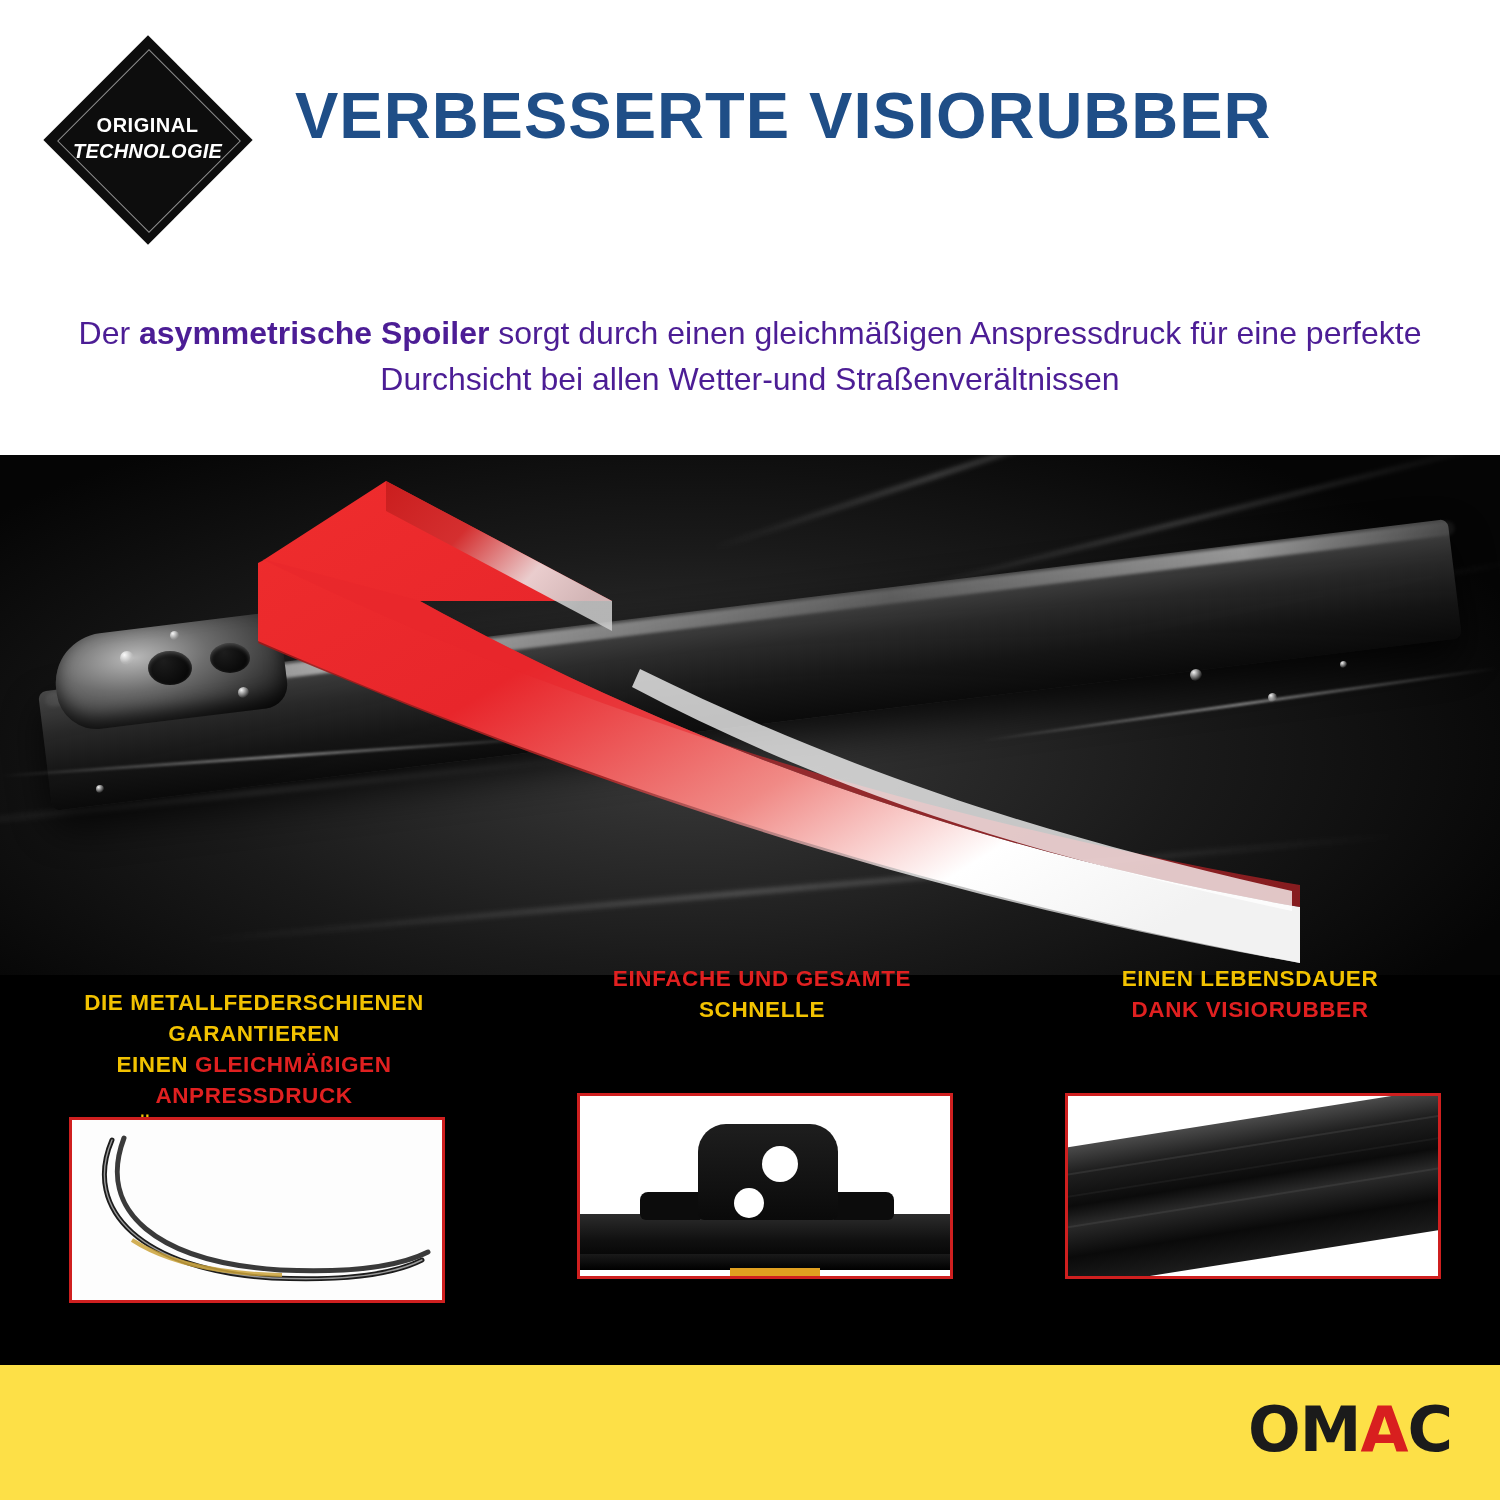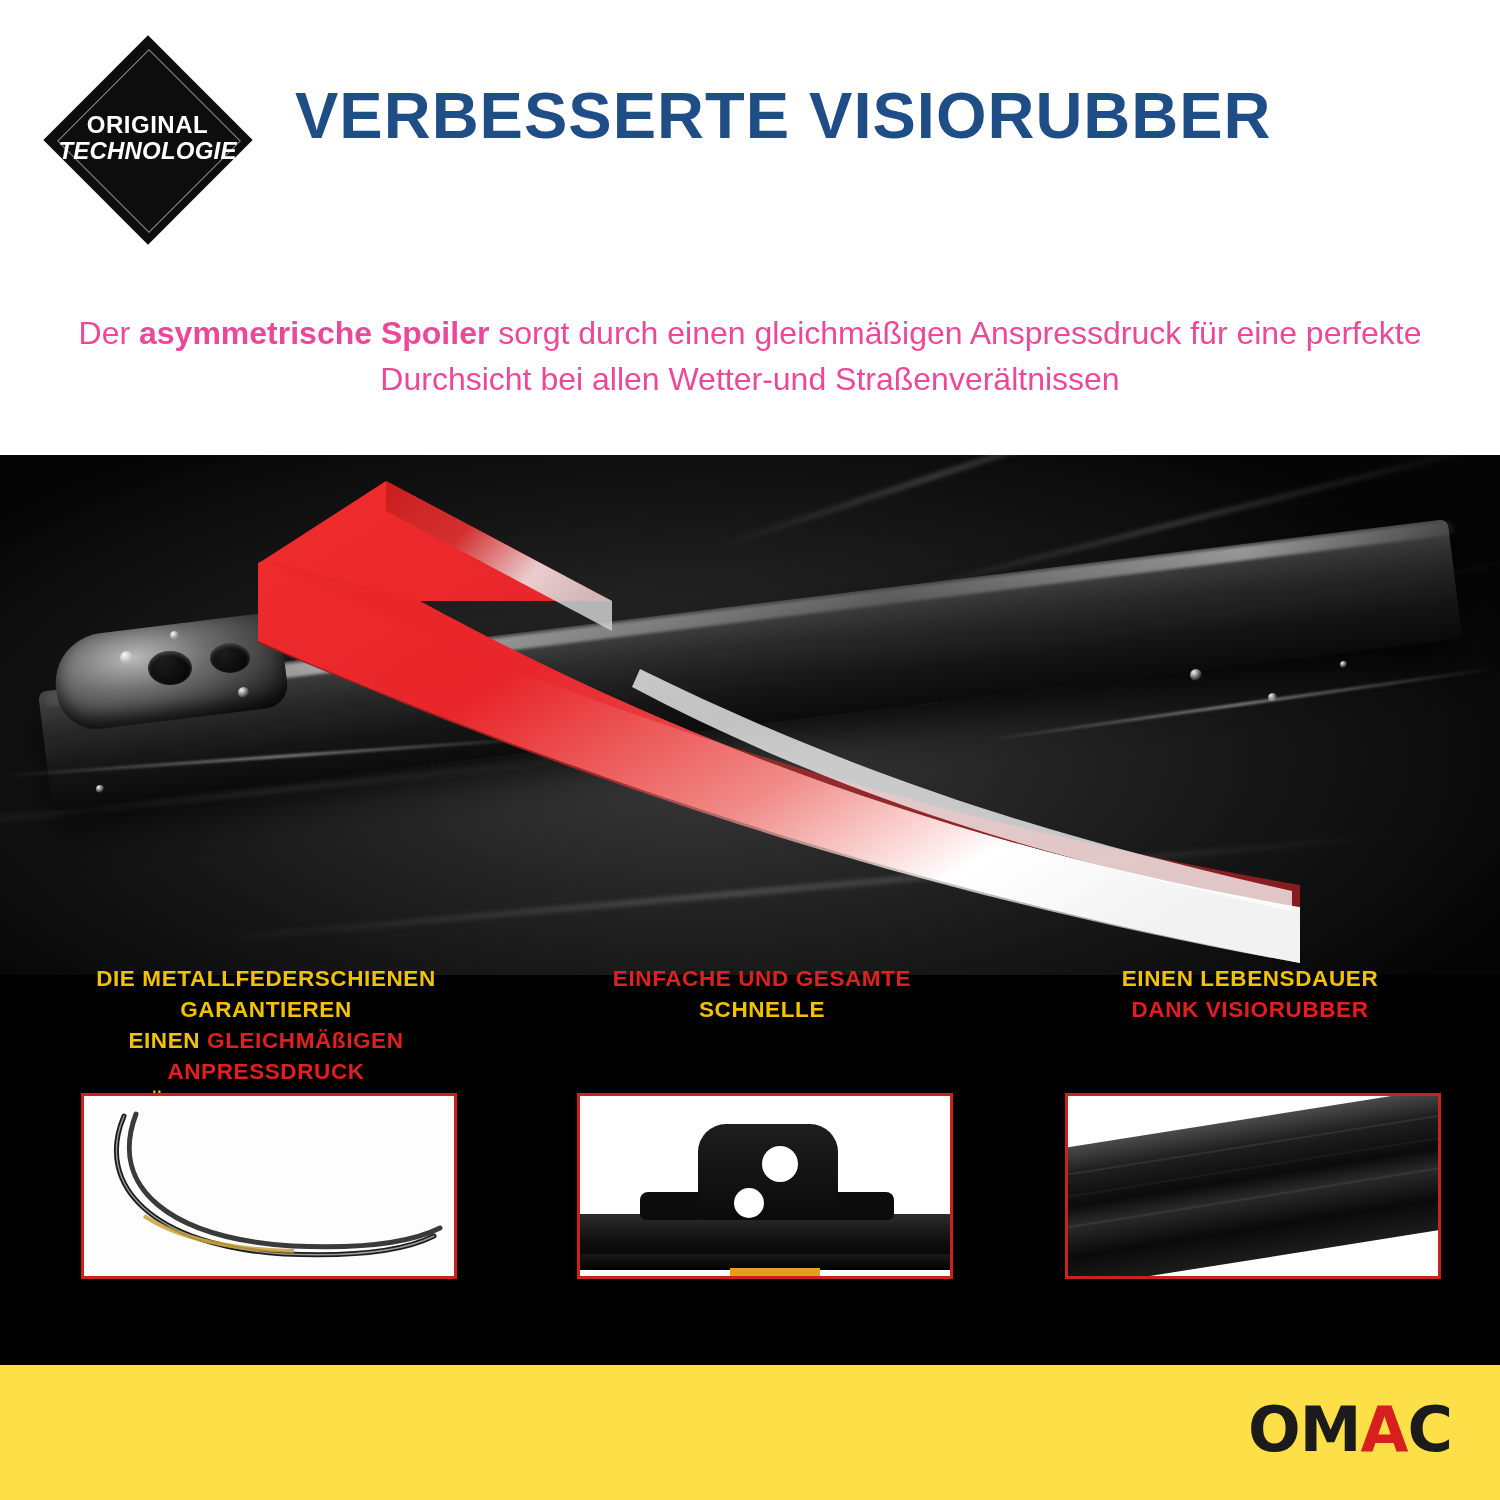--- a/index.html
+++ b/index.html
@@ -56,21 +56,21 @@
   .badge-text {
     position: absolute;
     left: 50%;
     top: 50%;
     width: 200px;
     margin-left: -100px;
     margin-top: -28px;
     text-align: center;
     color: #ffffff;
     font-weight: bold;
-    font-size: 24px;
+    font-size: 20px;
     letter-spacing: 0.5px;
     line-height: 26px;
   }
   .badge-text .l2 { letter-spacing: 0.2px; font-style: italic; }
 
   .main-title {
     position: absolute;
     left: 295px;
     top: 78px;
     width: 1180px;
@@ -80,21 +80,21 @@
     letter-spacing: 1px;
     white-space: nowrap;
   }
 
   .subtitle {
     position: absolute;
     left: 55px;
     top: 310px;
     width: 1390px;
     text-align: center;
-    color: #ec4899;
+    color: #4c1d95;
     font-size: 32px;
     line-height: 46px;
   }
   .subtitle b { font-weight: bold; }
 
   
   .dark-panel {
     position: absolute;
     left: 0;
     top: 455px;
@@ -187,21 +187,21 @@
     top: 508px;
     width: 1500px;
     height: 402px;
   }
   .feat {
     position: absolute;
     top: 0;
     width: 500px;
     text-align: center;
   }
-  .feat-1 { left: 16px; }
+  .feat-1 { left: 4px; margin-top: 24px; }
   .feat-2 { left: 512px; }
   .feat-3 { left: 1000px; }
 
   .feat-cap {
     font-size: 22.5px;
     font-weight: bold;
     letter-spacing: 0.6px;
     line-height: 31px;
     padding: 0 18px;
   }

